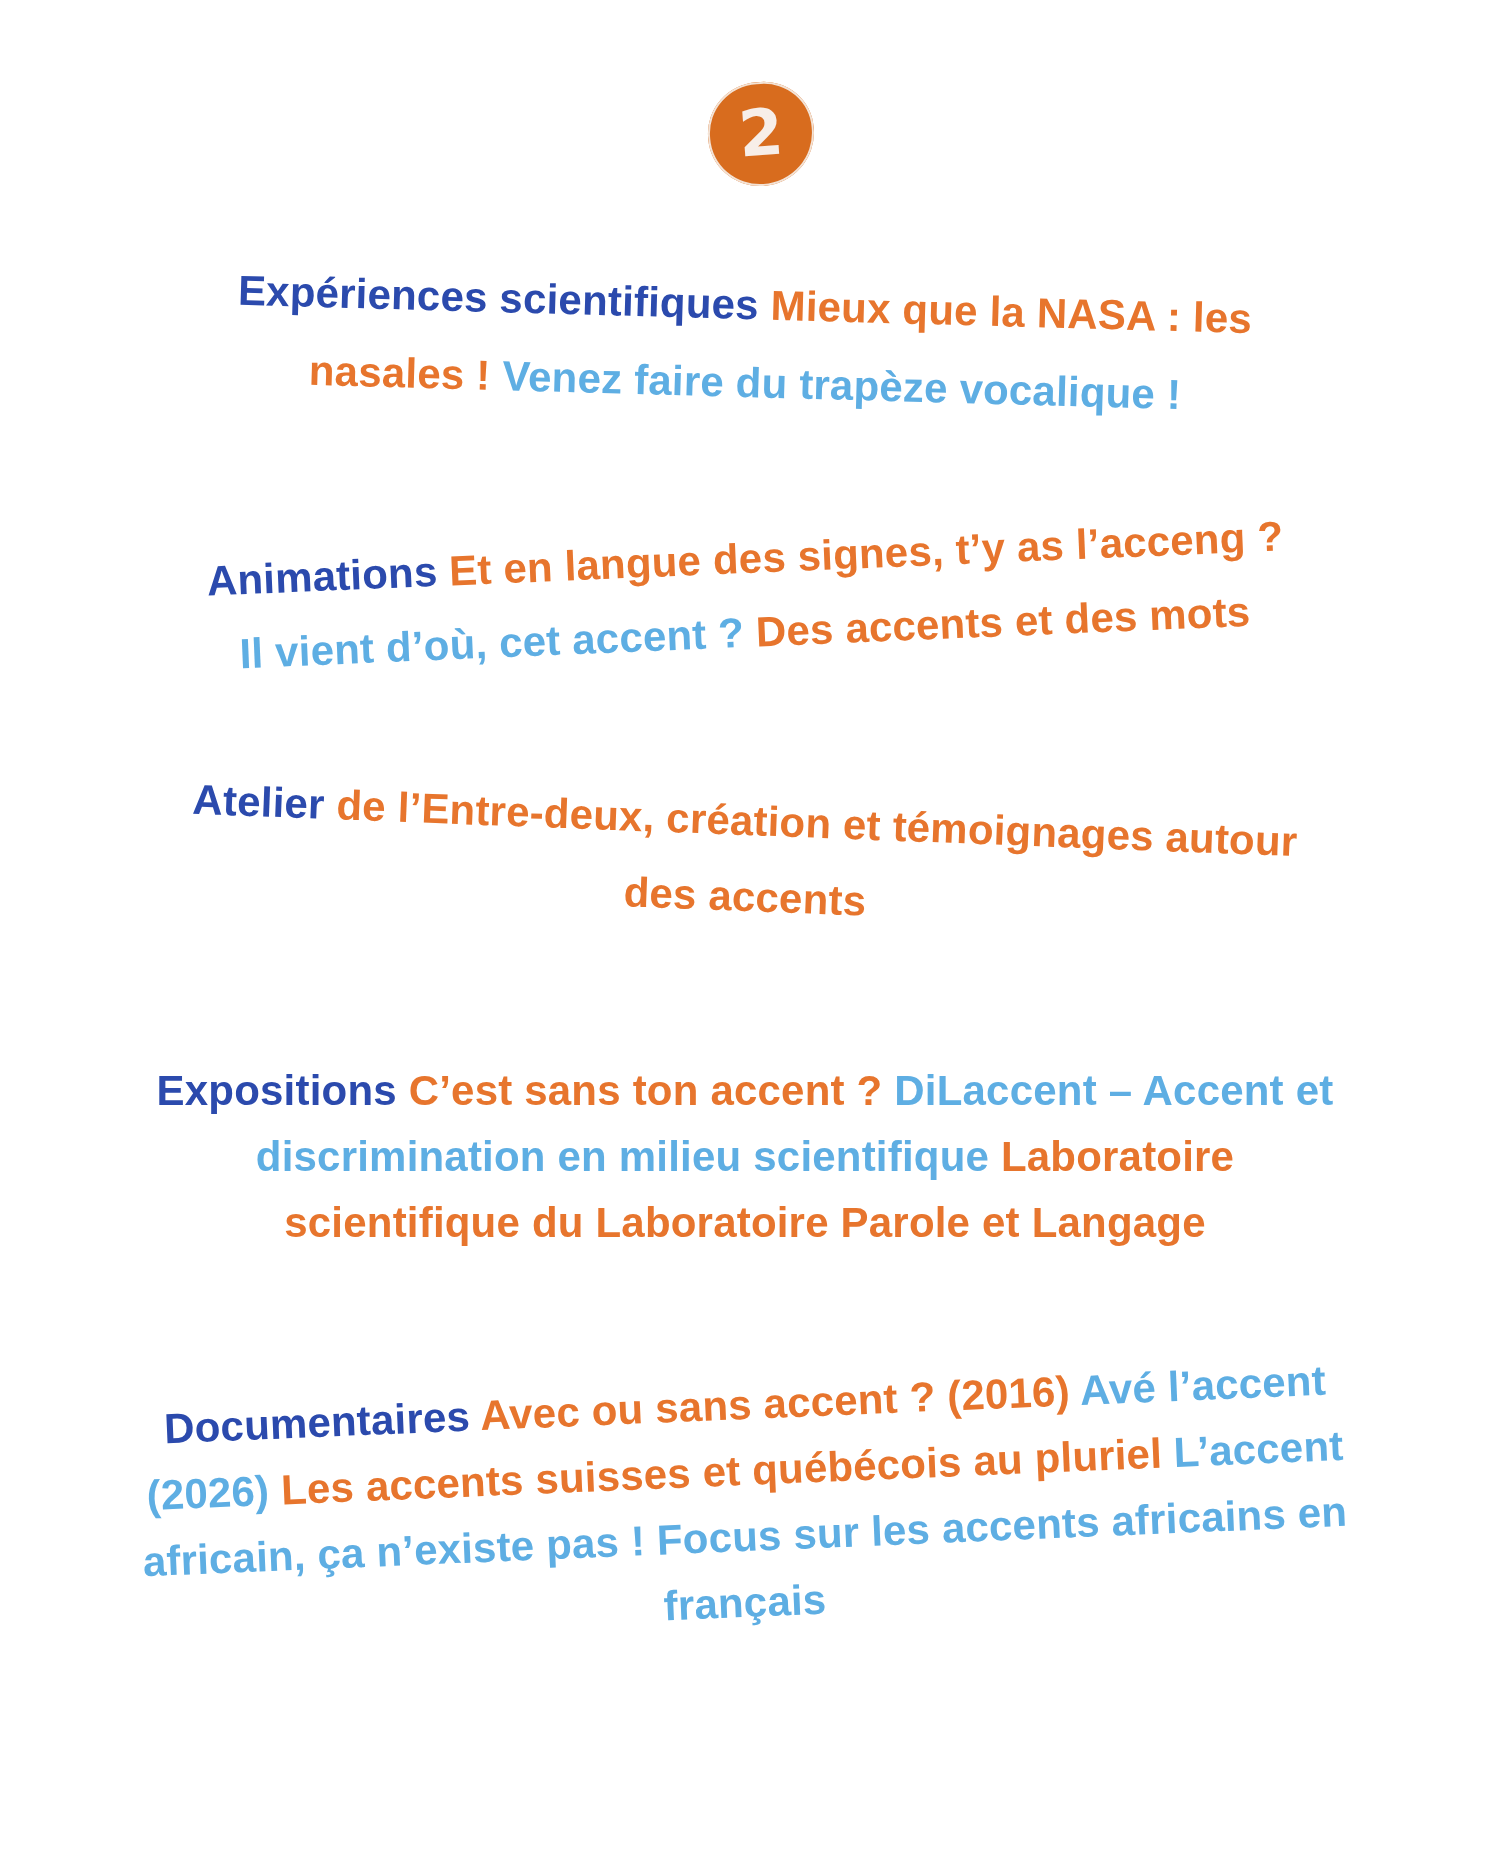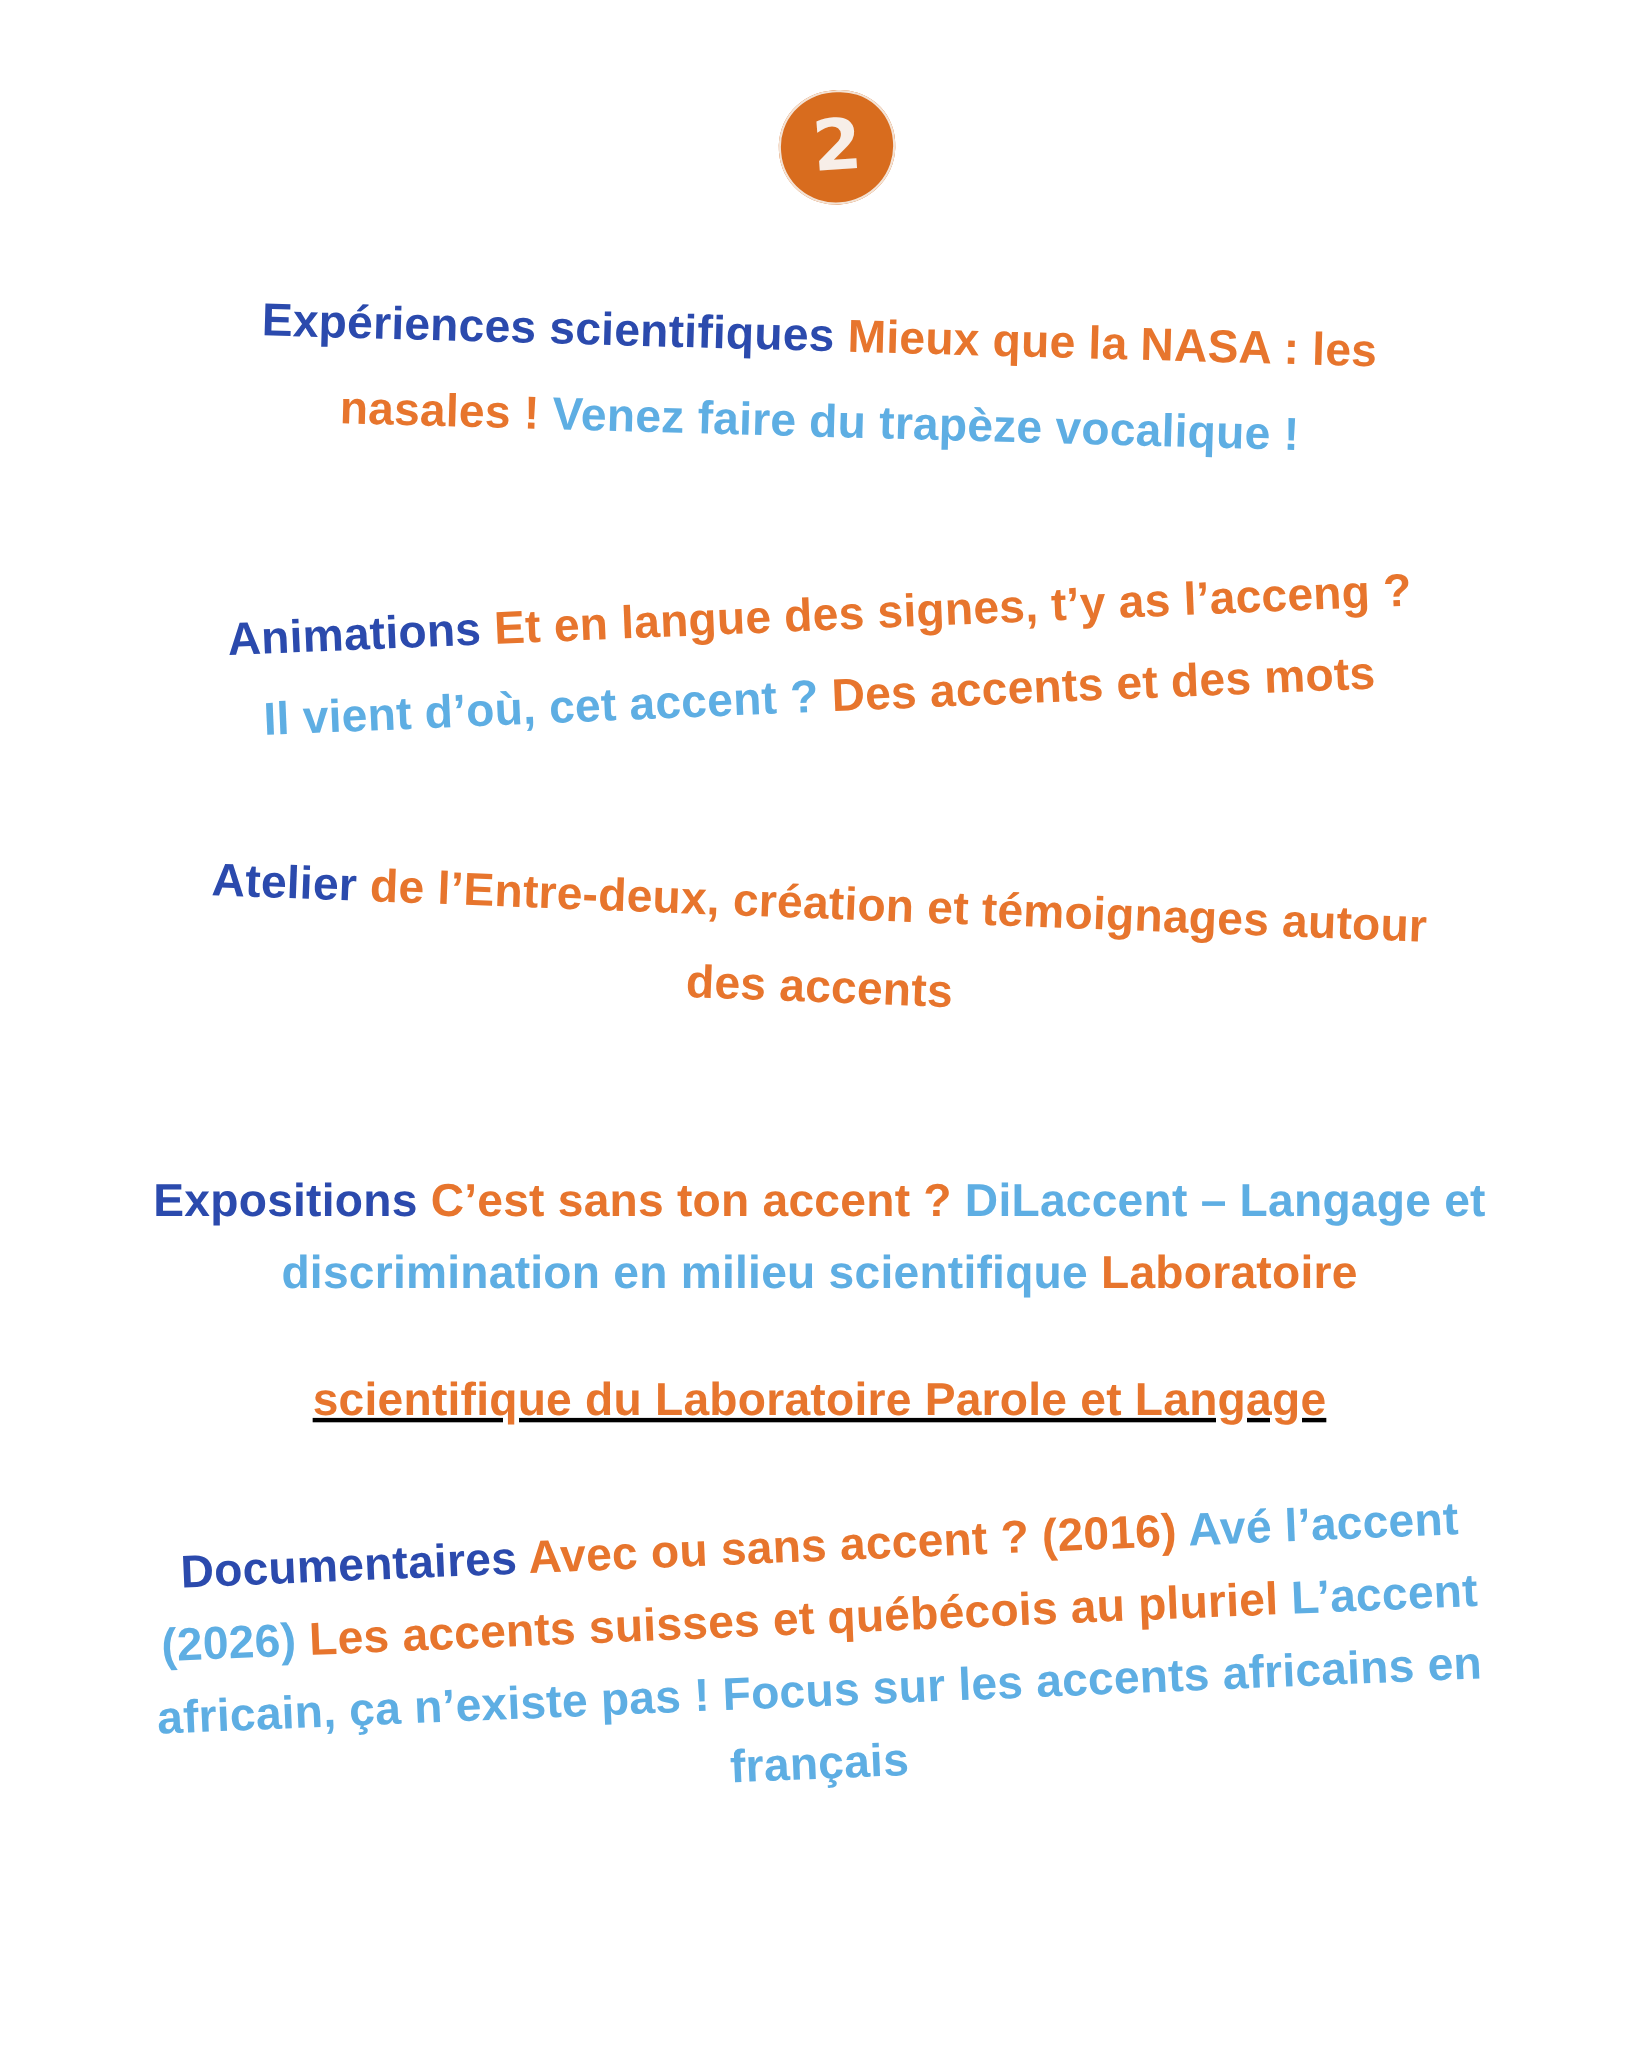--- a/index.html
+++ b/index.html
@@ -85,26 +85,26 @@
   <div class="line" style="top:800px; transform: rotate(2.2deg);">
     <span class="c-dark">Atelier</span><span class="c-orange"> de l’Entre-deux, création et témoignages autour</span>
   </div>
   <div class="line" style="top:876px; transform: rotate(2.2deg);">
     <span class="c-orange">des accents</span>
   </div>
 </div>
 
 <div class="block">
   <div class="line" style="top:1070px;">
-    <span class="c-dark">Expositions</span><span class="c-orange"> C’est sans ton accent ?</span><span class="c-light"> DiLaccent – Langage et</span>
+    <span class="c-dark">Expositions</span><span class="c-orange"> C’est sans ton accent ?</span><span class="c-light"> DiLaccent – Accent et</span>
   </div>
   <div class="line" style="top:1136px;">
     <span class="c-light">discrimination en milieu scientifique</span><span class="c-orange"> Laboratoire</span>
   </div>
-  <div class="line" style="top:1251px;text-decoration:underline;">
+  <div class="line" style="top:1202px;">
     <span class="c-orange">scientifique du Laboratoire Parole et Langage</span>
   </div>
 </div>
 
 <div class="block">
   <div class="line" style="top:1384px; transform: rotate(-2.4deg);">
     <span class="c-dark">Documentaires</span><span class="c-orange"> Avec ou sans accent ? (2016)</span><span class="c-light"> Avé l’accent</span>
   </div>
   <div class="line" style="top:1450px; transform: rotate(-2.4deg);">
     <span class="c-light">(2026)</span><span class="c-orange"> Les accents suisses et québécois au pluriel</span><span class="c-light"> L’accent</span>

